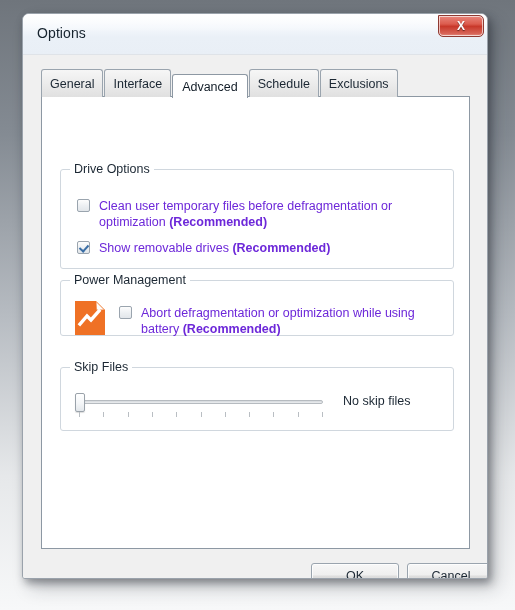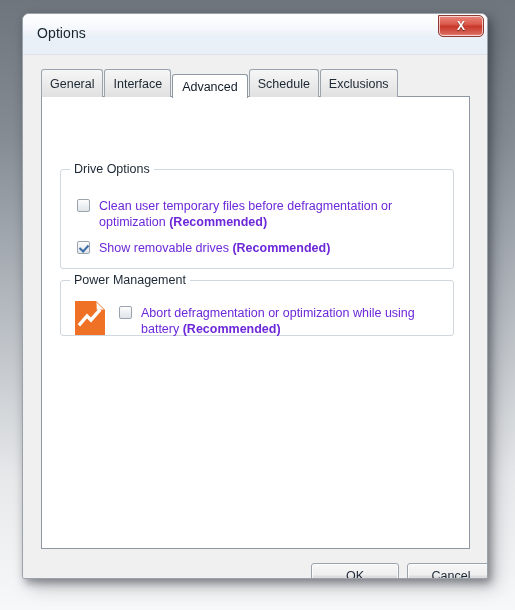--- a/index.html
+++ b/index.html
@@ -370,20 +370,42 @@
           <path d="M21 0.5 L29.5 9 H21.5 Z" fill="#fdfdfd" stroke="#ef7125" stroke-width="0.8"></path>
           <path d="M5 23 L12 15 L16 19 L24 10" fill="none" stroke="#ffffff" stroke-width="3.4" stroke-linecap="square" stroke-linejoin="miter"></path>
         </svg>
 
         <div class="checkrow" id="row-abort">
           <span class="checkbox"></span>
           <span class="checklabel"><span>Abort defragmentation or optimization while using battery </span><b>(Recommended)</b></span>
         </div>
       </div>
 
+      <div class="groupbox" id="group-skip">
+        <div class="group-title">Skip Files</div>
+
+        <div id="slider-wrap">
+          <div id="slider-track"></div>
+          <div id="slider-thumb" style="left: 0px;"></div>
+          <div id="slider-ticks">
+              <i style="left: 0px;"></i>
+              <i style="left: 24px;"></i>
+              <i style="left: 49px;"></i>
+              <i style="left: 73px;"></i>
+              <i style="left: 97px;"></i>
+              <i style="left: 122px;"></i>
+              <i style="left: 146px;"></i>
+              <i style="left: 170px;"></i>
+              <i style="left: 194px;"></i>
+              <i style="left: 219px;"></i>
+              <i style="left: 243px;"></i>
+            </div>
+        </div>
+        <div id="slider-value">No skip files</div>
+      </div>
 
     </div>
 
     <div class="dlgbutton" id="btn-ok">
       <span>OK</span>
     </div>
     <div class="dlgbutton" id="btn-cancel">
       <span>Cancel</span>
     </div>
 

